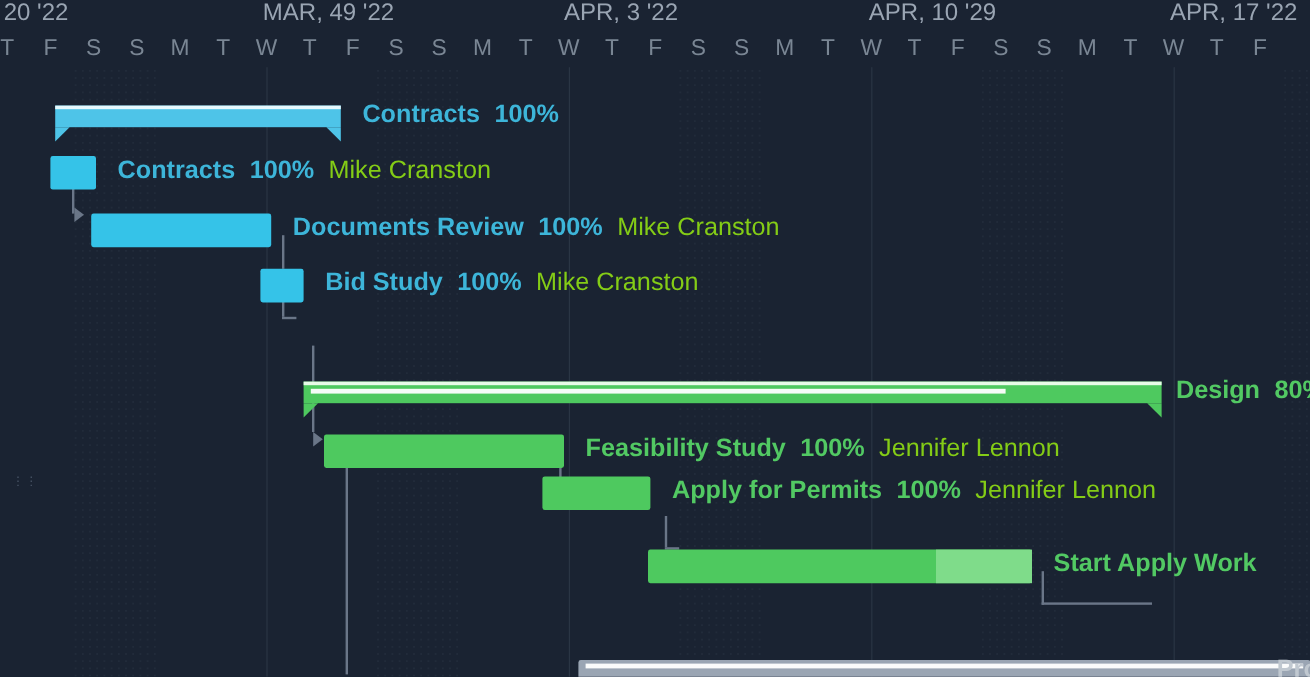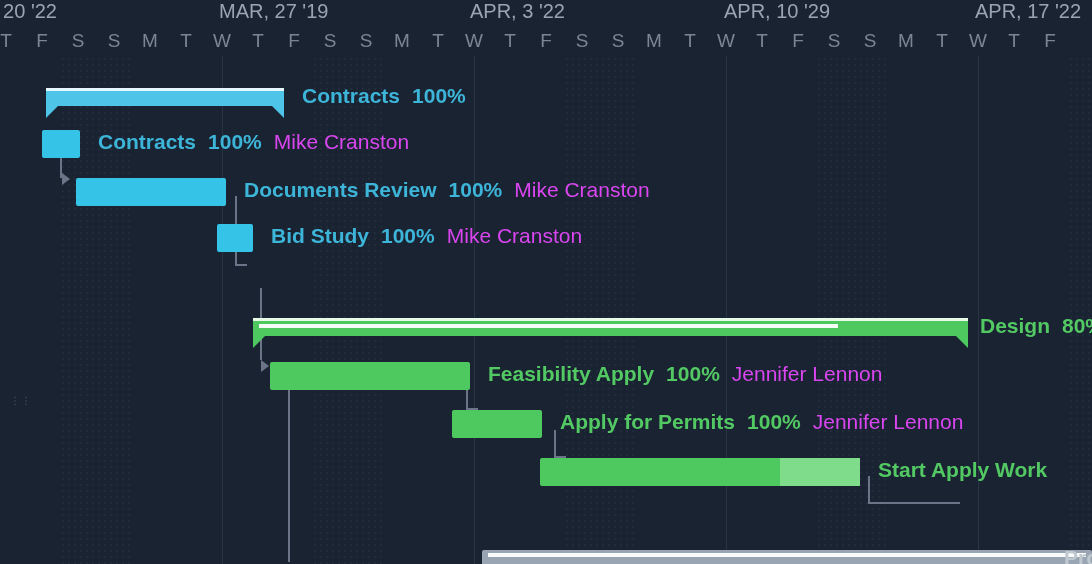--- a/index.html
+++ b/index.html
@@ -26,38 +26,38 @@
 .task-bar{position:absolute;height:28px;top:10px;border-radius:2px}
 .task-cyan{background:#35c3e8}
 .task-green{background:#4ec95f}
 .task-grey{background:#9aa5b3}
 .partial-fill{position:absolute;right:0;top:0;bottom:0;background:#7fdc8a}
 .progress-line{position:absolute;top:3px;left:6px;right:6px;height:4px;background:#fff;opacity:.95}
 .task-label{position:absolute;top:10px;white-space:nowrap;font-size:21px;font-weight:700;display:flex;gap:12px;align-items:baseline}
 .lbl-cyan{color:#3db5d9}
 .lbl-green{color:#52c963}
 .lbl-grey{color:#c0c8d0}
-.assignee{font-weight:500;color:#d946ef}
+.assignee{font-weight:500;color:#84cc16}
 .milestone{position:absolute;width:24px;height:24px;border:4px solid;transform:rotate(45deg);top:12px;background:#1a2332}
 .ms-blue{border-color:#3b82c4}
 .ms-green{border-color:#3ba84f}
 .ms-label{position:absolute;top:12px;font-size:22px;color:#e0e6ed;white-space:nowrap}
 .connector-h{position:absolute;height:2px;background:#6a7688}
 .connector-v{position:absolute;width:2px;background:#6a7688}
 .arrow-right{position:absolute;width:0;height:0;border-top:6px solid transparent;border-bottom:6px solid transparent;border-left:8px solid #6a7688}
 .drag-handle{position:absolute;left:10px;top:395px;width:8px;height:24px;color:#4a5668;font-size:10px;letter-spacing:1px}
 </style>
 </head>
 <body>
 
 <div class="gantt">
 
   <div class="timeline-header">
     <div class="week-label" style="left:-8px">, 20 '22</div>
-    <div class="week-label" style="left:219px">MAR, 27 '19</div>
+    <div class="week-label" style="left:219px">MAR, 49 '22</div>
     <div class="week-label" style="left:470px">APR, 3 '22</div>
     <div class="week-label" style="left:724px">APR, 10 '29</div>
     <div class="week-label" style="left:975px">APR, 17 '22</div>
     <div class="day-row" id="day-row">
         <div class="day-cell" style="left: -12px;">T</div>
         <div class="day-cell" style="left: 24px;">F</div>
         <div class="day-cell" style="left: 60px;">S</div>
         <div class="day-cell" style="left: 96px;">S</div>
         <div class="day-cell" style="left: 132px;">M</div>
         <div class="day-cell" style="left: 168px;">T</div>
@@ -159,27 +159,27 @@
       <div class="progress-line" style="right:130px"></div>
     </div>
     <div class="task-label lbl-green" style="left:980px;top:258px">
       <span>Design</span>
       <span>80%</span>
     </div>
 
     <div class="row" style="top:296px">
       <div class="task-bar task-green" style="left:270px;width:200px"></div>
       <div class="task-label lbl-green" style="left:488px">
-        <span>Feasibility Apply</span>
+        <span>Feasibility Study</span>
         <span>100%</span>
         <span class="assignee">Jennifer Lennon</span>
       </div>
     </div>
 
-    <div class="row" style="top:344px">
+    <div class="row" style="top:331px">
       <div class="task-bar task-green" style="left:452px;width:90px"></div>
       <div class="task-label lbl-green" style="left:560px">
         <span>Apply for Permits</span>
         <span>100%</span>
         <span class="assignee">Jennifer Lennon</span>
       </div>
     </div>
 
     <div class="row" style="top:392px">
       <div class="task-bar task-green" style="left:540px;width:320px">

